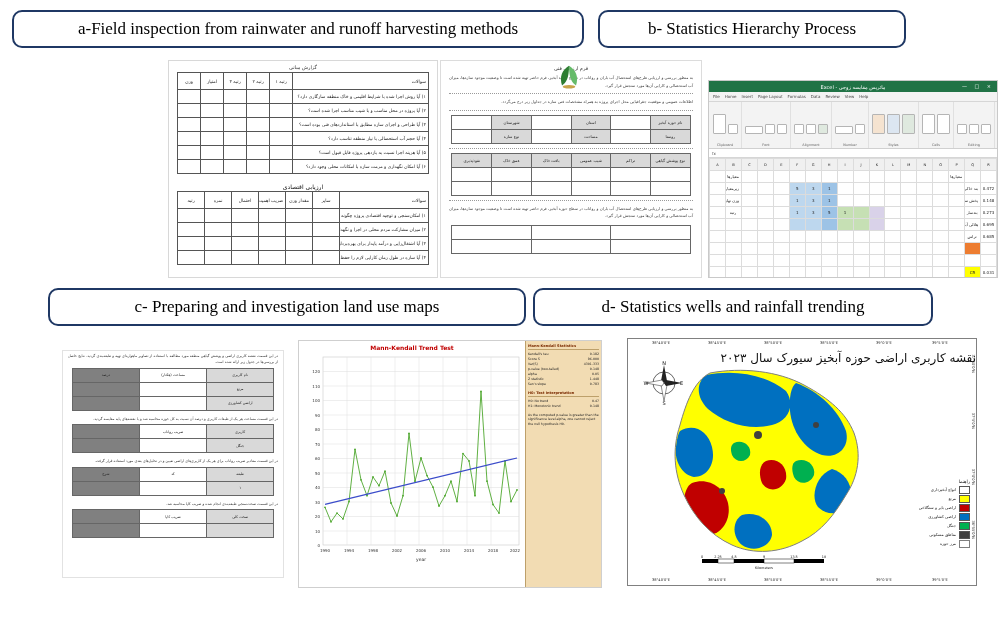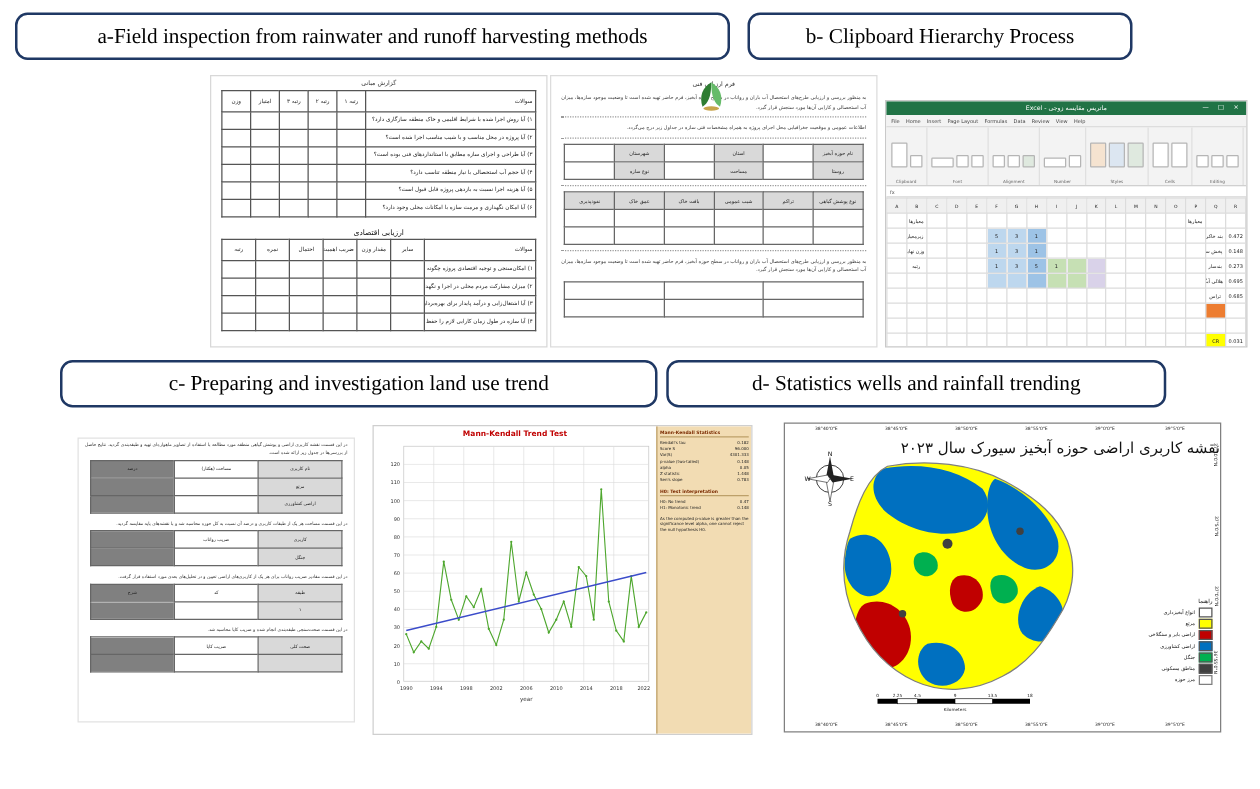--- a/index.html
+++ b/index.html
@@ -325,22 +325,22 @@
   .axis-lbl {
     position: absolute;
     font-size: 3.6px;
     color: #222;
   }
 </style>
 </head>
 <body>
 
 <div class="panel-label" id="label-a">a-Field inspection from rainwater and runoff harvesting methods</div>
-<div class="panel-label" id="label-b">b- Clipboard Hierarchy Process</div>
-<div class="panel-label" id="label-c">c- Preparing and investigation land use trend</div>
+<div class="panel-label" id="label-b">b- Statistics Hierarchy Process</div>
+<div class="panel-label" id="label-c">c- Preparing and investigation land use maps</div>
 <div class="panel-label" id="label-d">d- Statistics wells and rainfall trending</div>
 
 <div id="fig-a">
   <div class="form-title">گزارش مبانی</div>
   <table>
     <tbody>
         <tr>
       <th class="q">سوالات</th>
       <th class="n">رتبه ۱</th>
       <th class="n">رتبه ۲</th>

